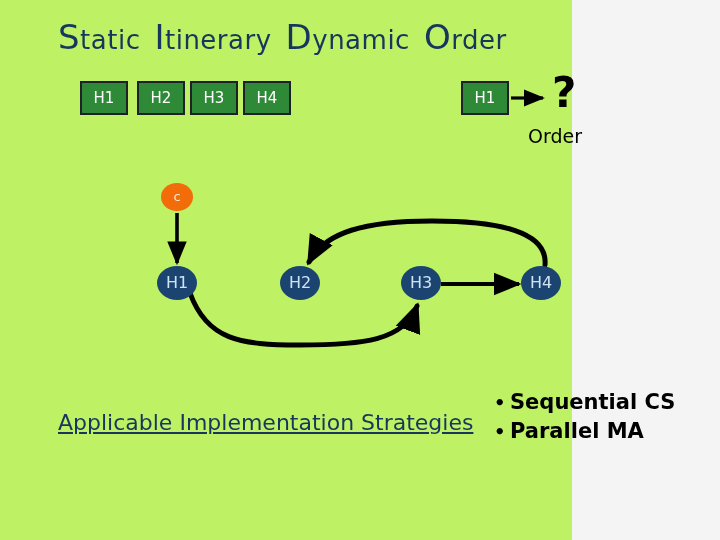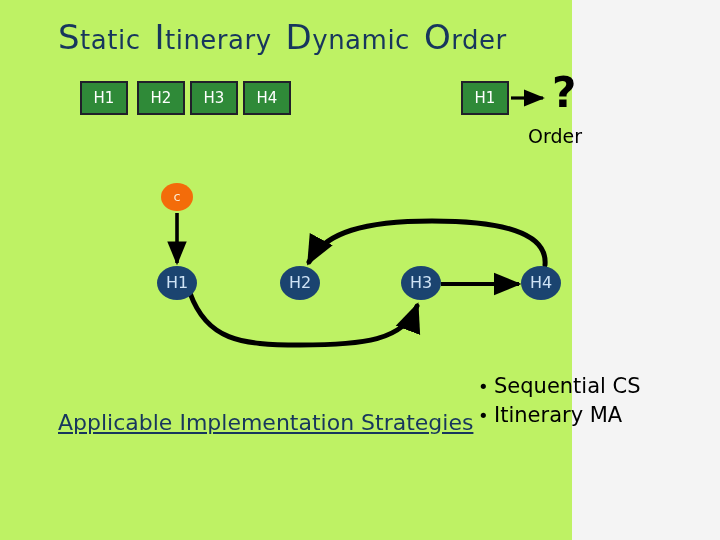--- a/index.html
+++ b/index.html
@@ -122,23 +122,24 @@
     font-family: "DejaVu Sans", sans-serif;
     white-space: nowrap;
     text-decoration: underline;
   }
 
   
   .bullets {
     position: absolute;
     left: 478px;
     top: 372px;
-    margin: 0;
+    margin: 16px;
     padding: 0;
     list-style: none;
+    font-weight: bold;
   }
   .bullets li {
     color: #000000;
     font-size: 21px;
     line-height: 29px;
     font-family: "DejaVu Sans", sans-serif;
     white-space: nowrap;
   }
   .bullets li .dot {
     display: inline-block;
@@ -191,16 +192,16 @@
   <div class="node node-orange" style="left:161px; top:183px;">c</div>
   <div class="node node-blue" style="left:157px; top:266px;">H1</div>
   <div class="node node-blue" style="left:280px; top:266px;">H2</div>
   <div class="node node-blue" style="left:401px; top:266px;">H3</div>
   <div class="node node-blue" style="left:521px; top:266px;">H4</div>
 
   <div class="caption">Applicable Implementation Strategies</div>
 
   <ul class="bullets">
     <li><span class="dot">•</span><span>Sequential CS</span></li>
-    <li><span class="dot">•</span><span>Itinerary MA</span></li>
+    <li><span class="dot">•</span><span>Parallel MA</span></li>
   </ul>
 
 </div>
 
 </body></html>

